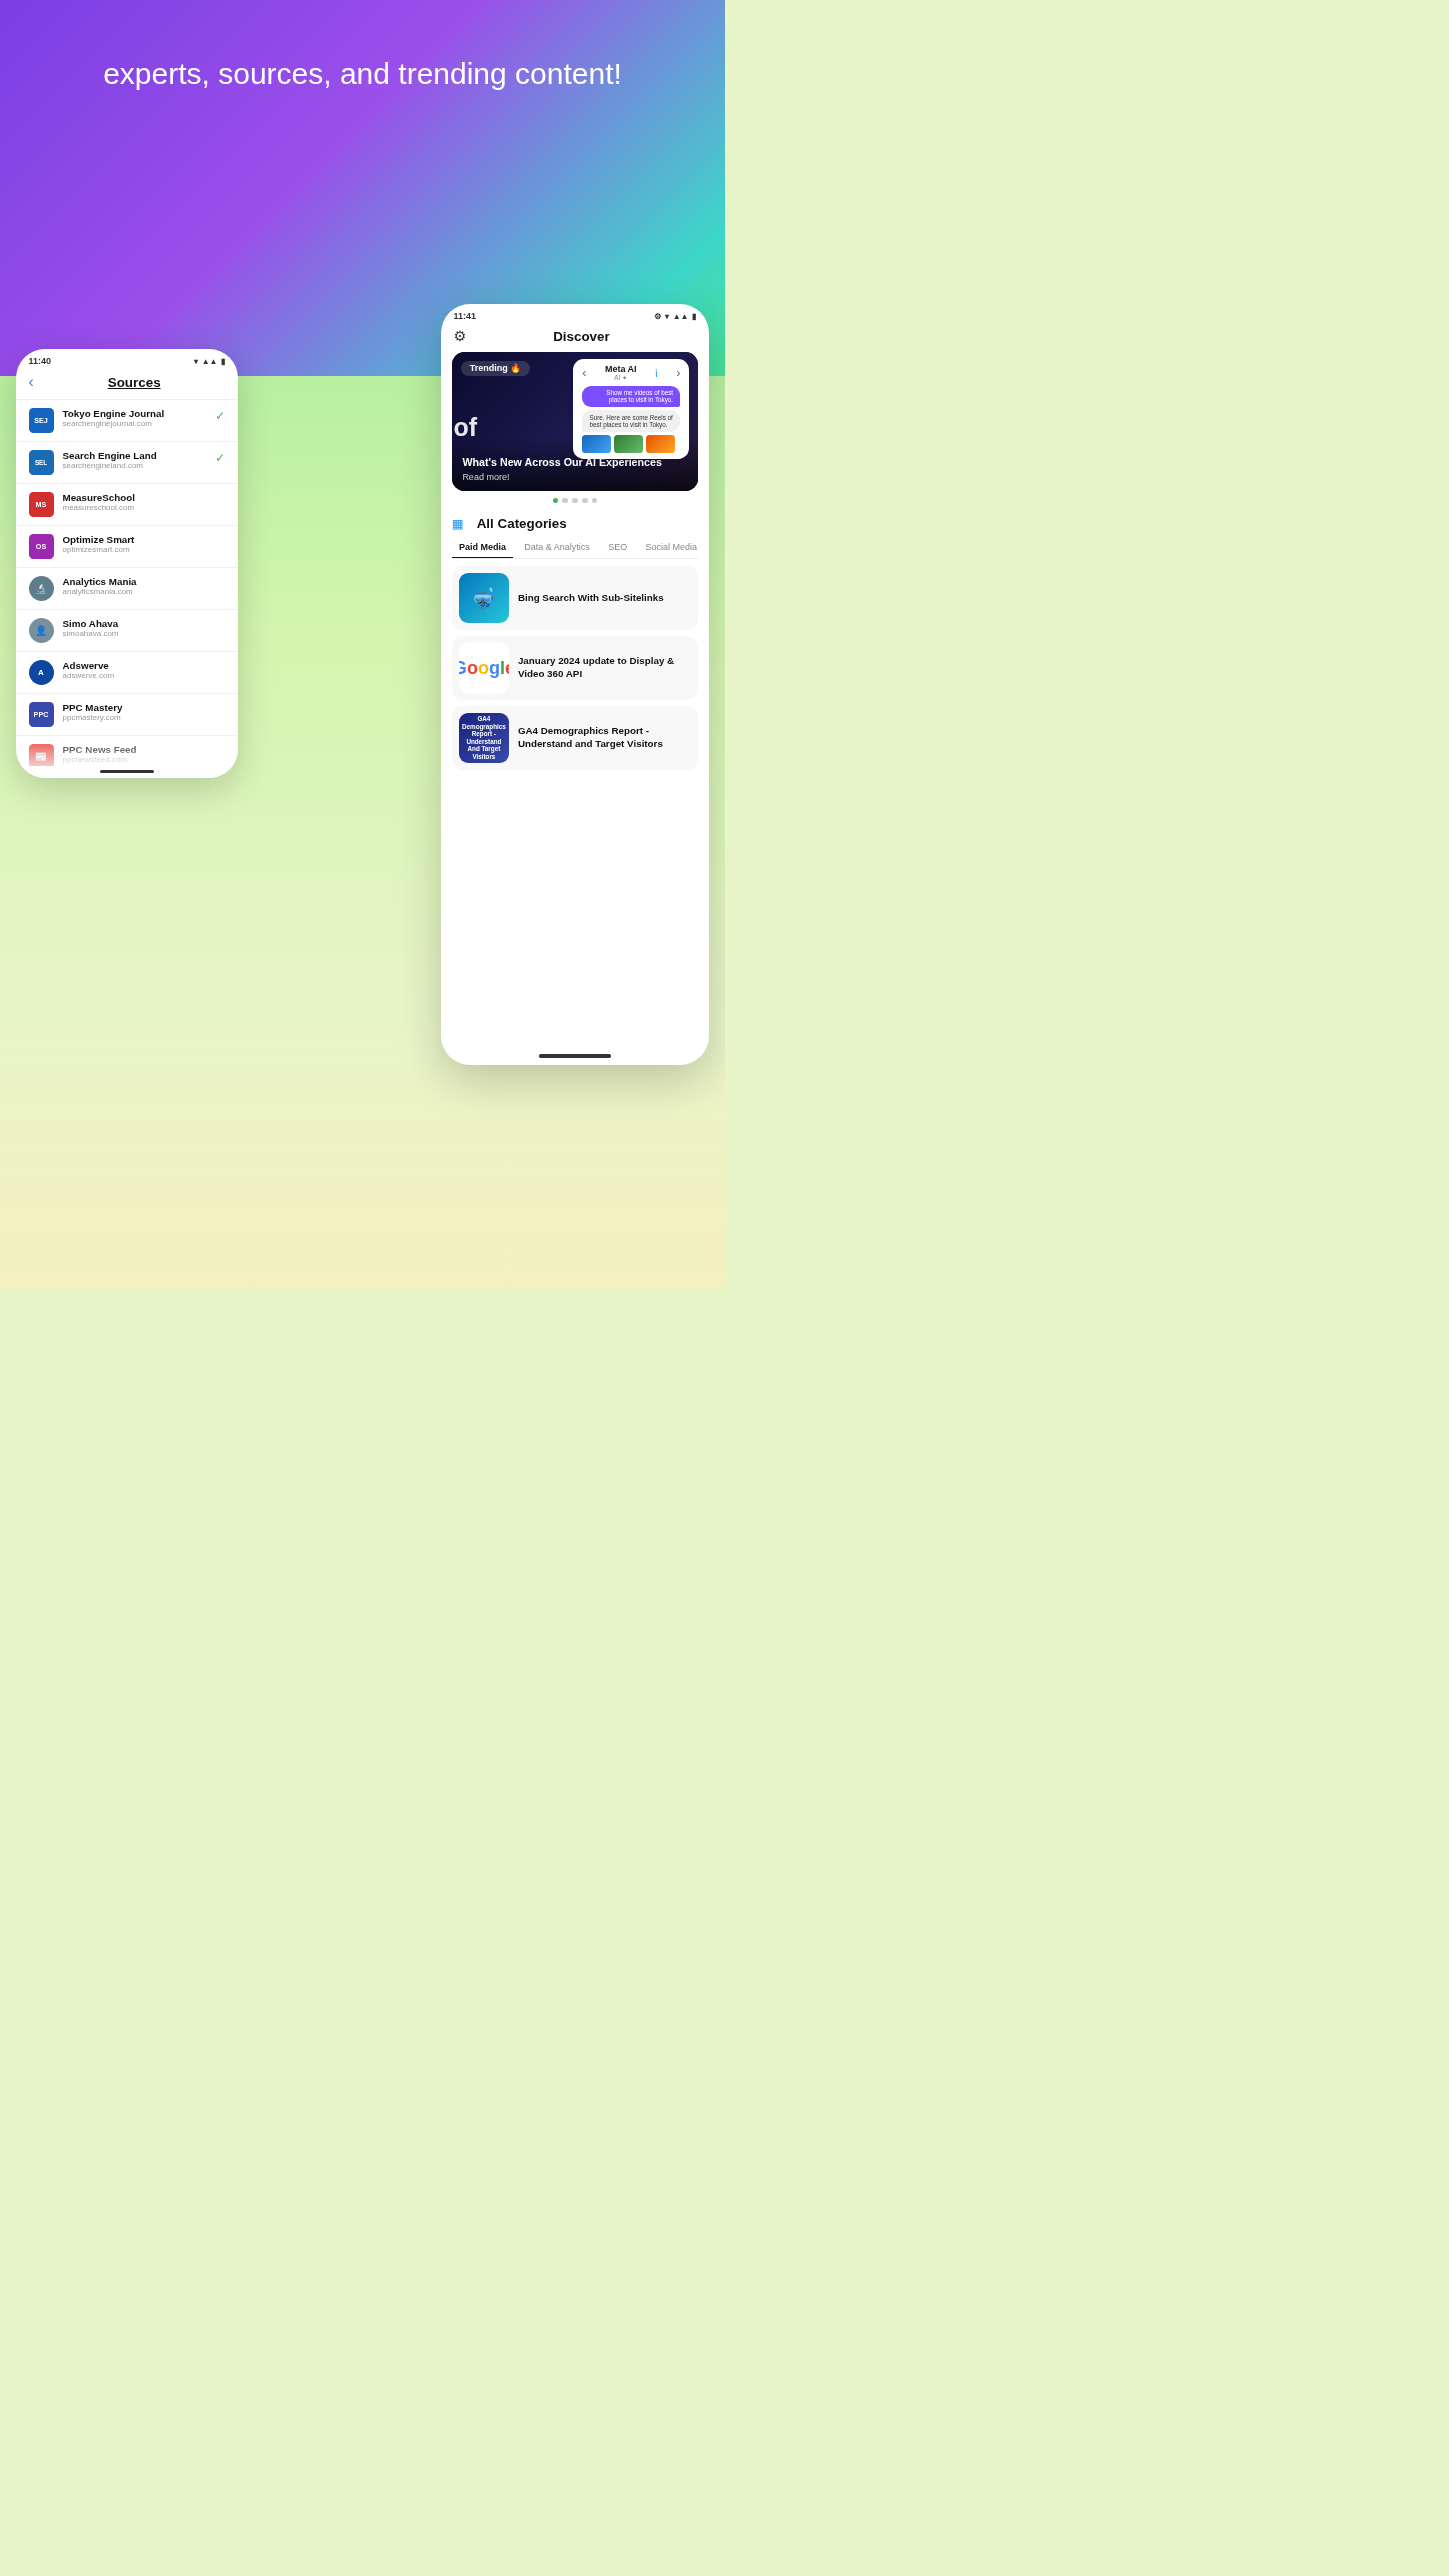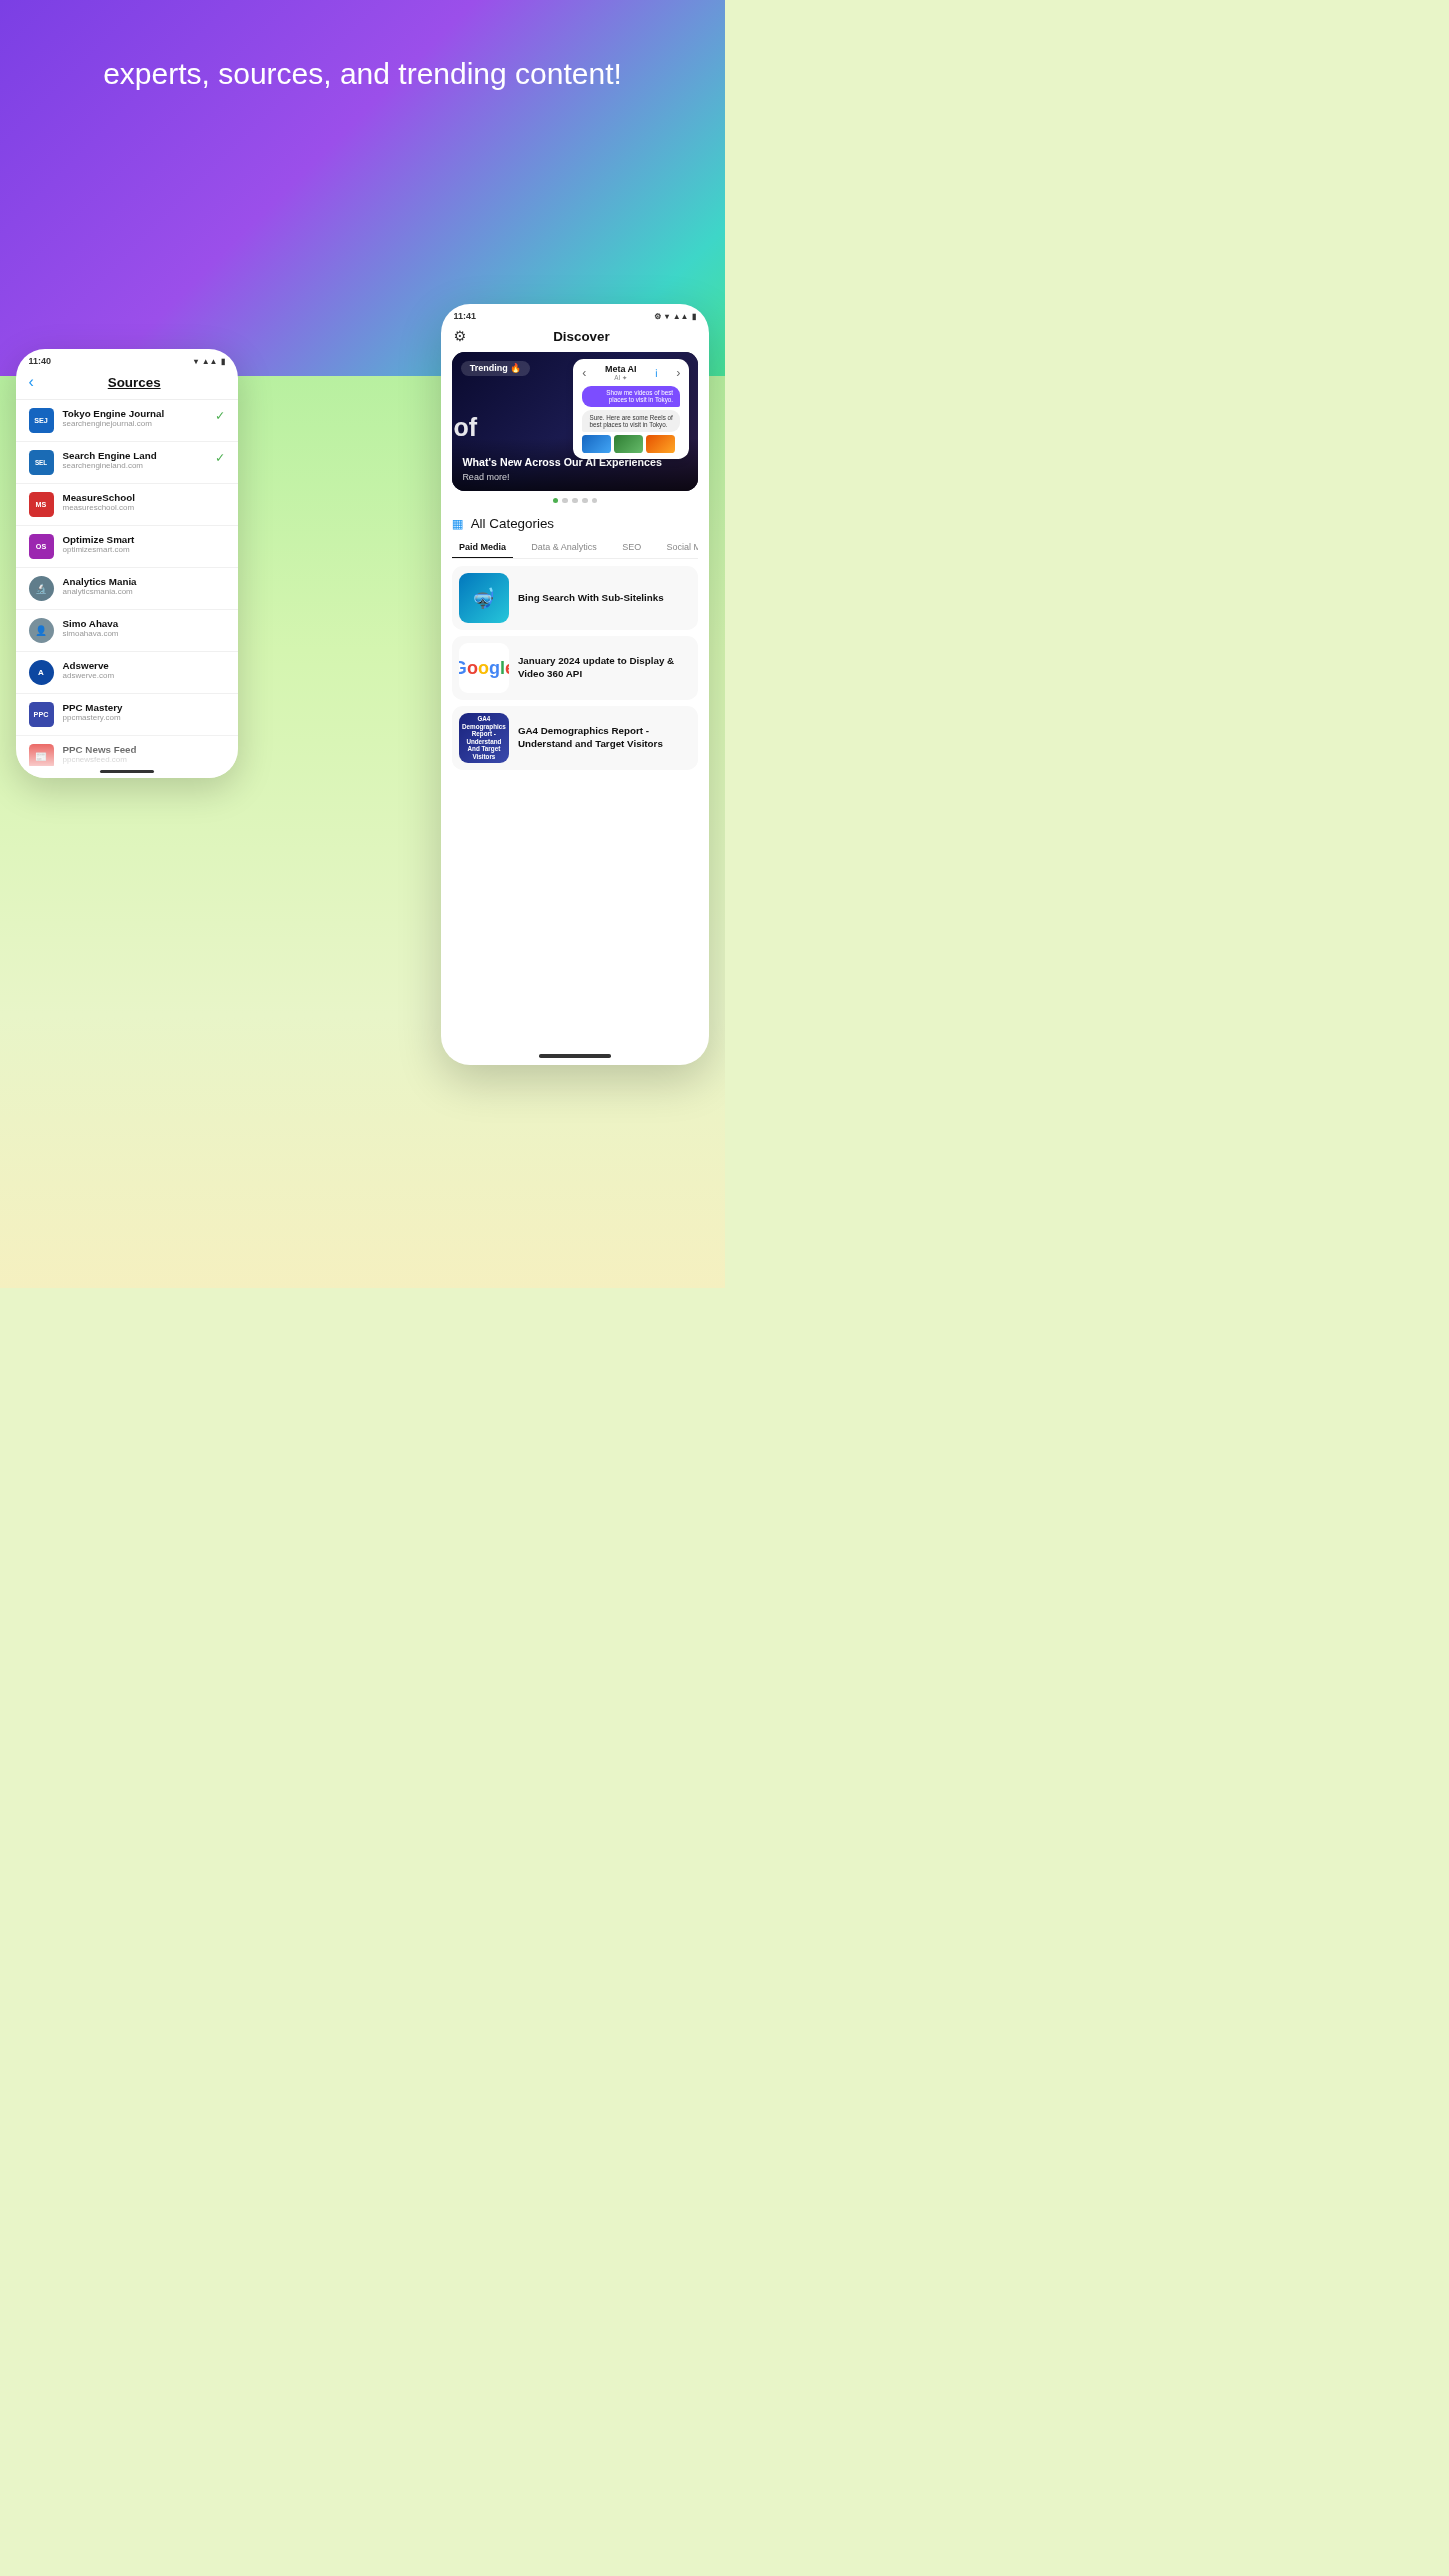--- a/index.html
+++ b/index.html
@@ -349,27 +349,28 @@
       margin-bottom: 7.2px;
     }
 
     .categories-icon {
       color: #2196F3;
       font-size: 12.5px;
     }
 
     .categories-title {
       font-size: 13.4px;
-      font-weight: 400;
+      font-weight: 700;
       color: #111;
+      margin-left: 6px;
     }
 
     .category-tabs {
       display: flex;
-      gap: 11px;
+      gap: 4px;
       border-bottom: 0.9px solid #eee;
       margin-bottom: 7.2px;
       overflow: hidden;
     }
 
     .cat-tab {
       font-size: 9px;
       padding: 4.5px 7.2px;
       color: #888;
       cursor: pointer;

